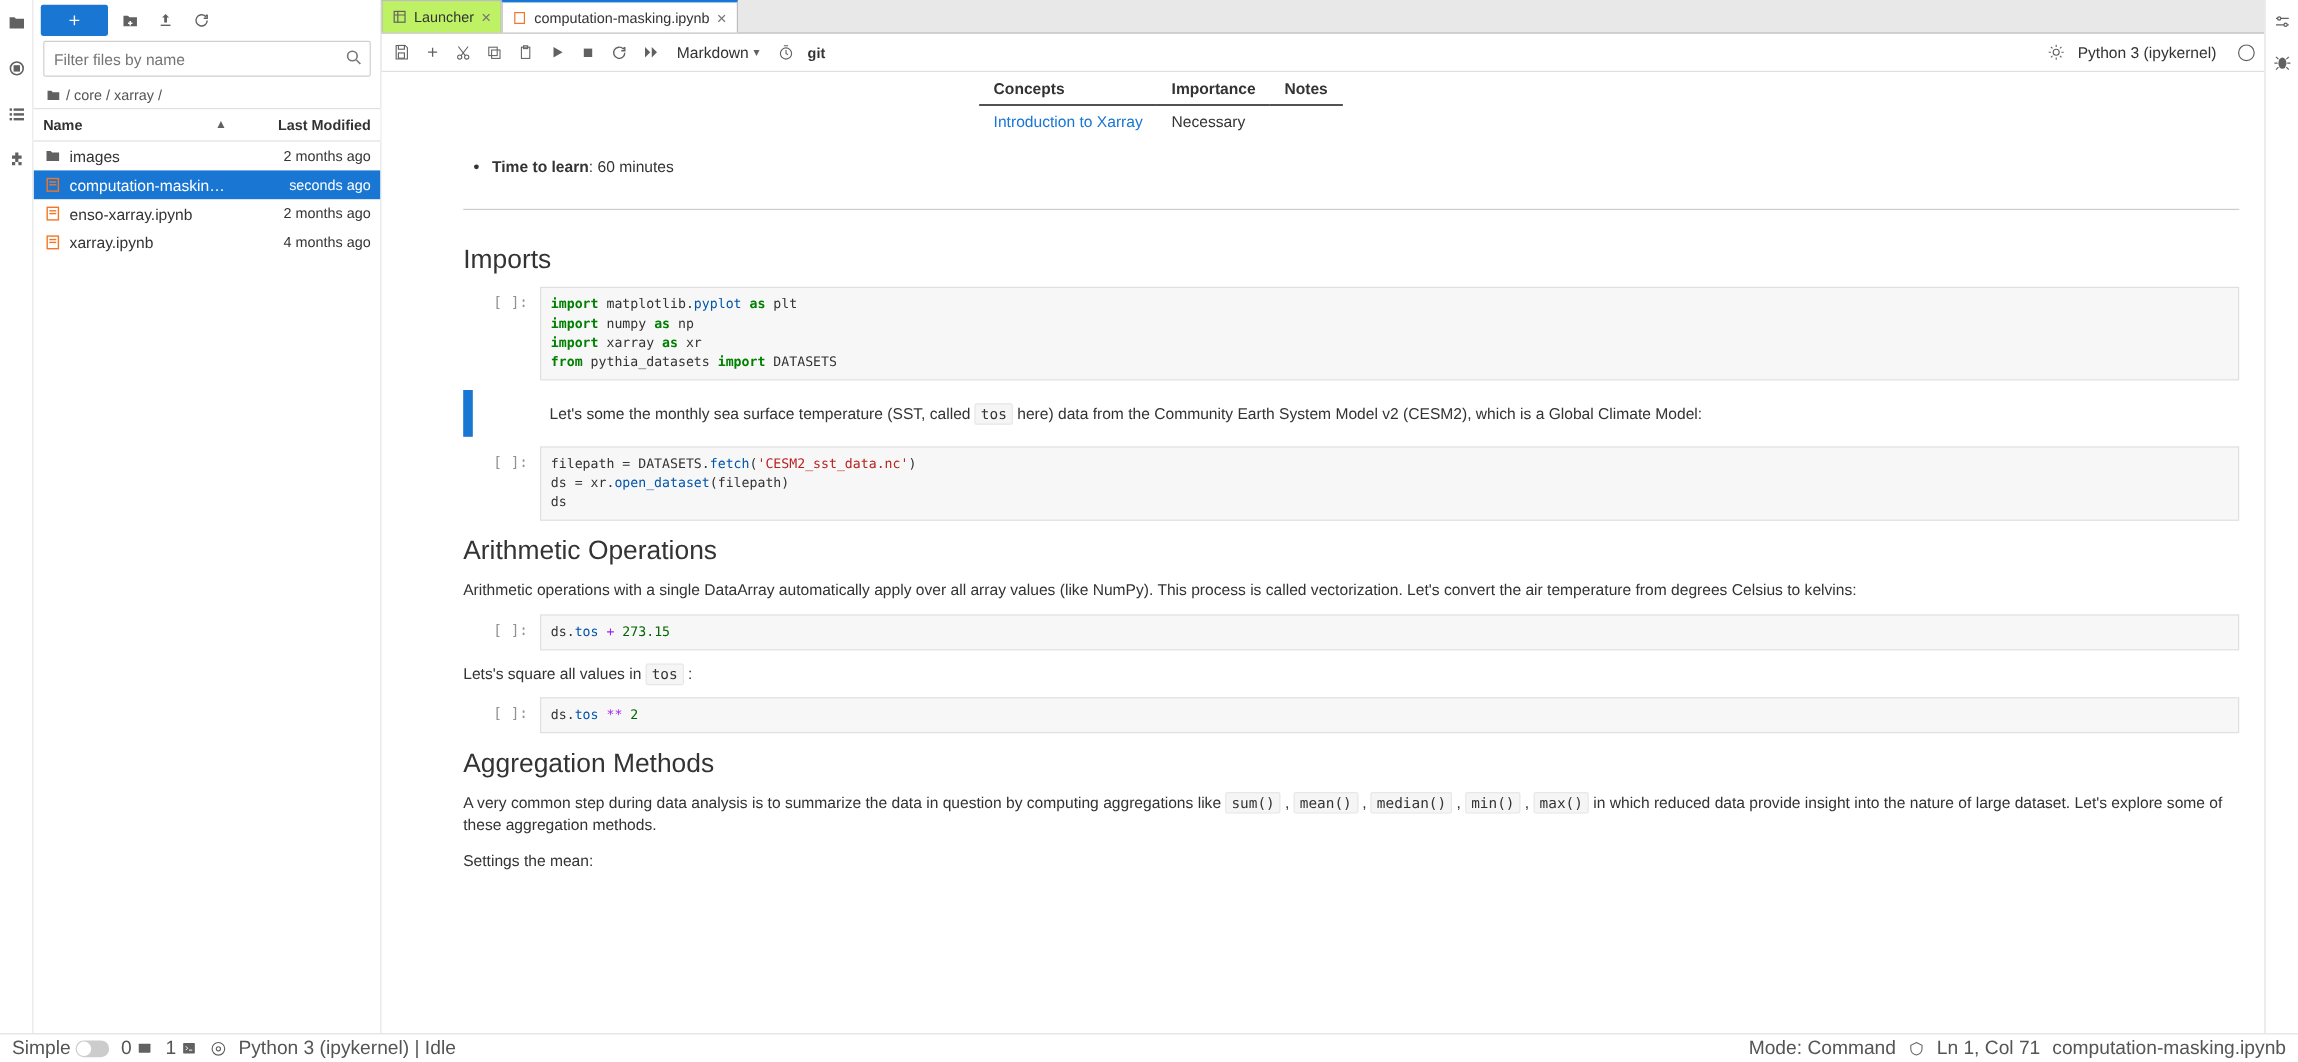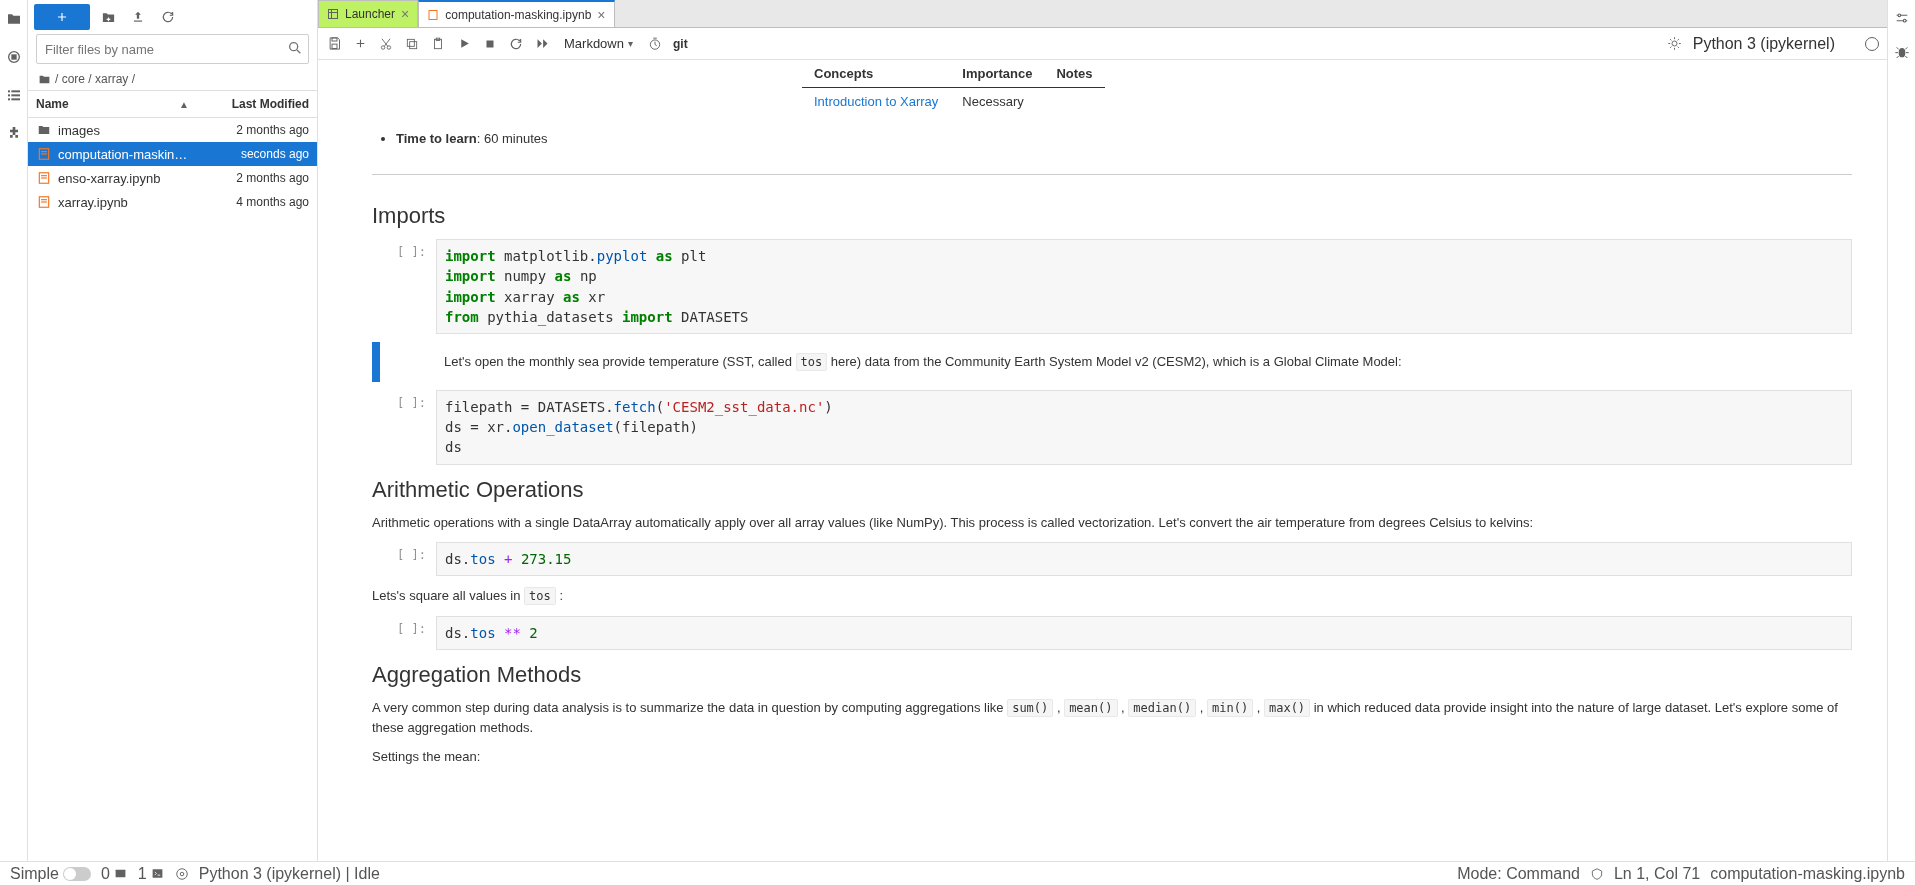--- a/index.html
+++ b/index.html
@@ -38,45 +38,45 @@
 .tab { height:27px; padding:0 8px; display:flex; align-items:center; gap:6px; border:1px solid #bdbdbd; border-bottom:none; background:#bef264; font-size:12px; cursor:pointer; position:relative; }
 .tab.active { background:#fff; border-top:2px solid #1976d2; }
 .tab .tclose { color:#757575; font-size:14px; line-height:1; }
 .nbicn { width:12px; height:12px; }
 
 .nb-toolbar { height:32px; display:flex; align-items:center; padding:0 8px; gap:10px; border-bottom:1px solid #e0e0e0; }
 .nb-toolbar .tbic { width:16px; height:16px; color:#616161; cursor:pointer; display:flex; align-items:center; justify-content:center; }
 .celltype { border:none; font-size:13px; padding:2px 4px; display:flex; align-items:center; gap:4px; cursor:pointer; color:#333; }
 .celltype .chev { font-size:10px; color:#616161; }
 .nb-toolbar .spacer { flex:1; }
-.kernel-label { font-size:16px; color:#333; margin-right:20px; }
+.kernel-label { font-size:13px; color:#333; margin-right:8px; }
 .kernel-dot { width:14px; height:14px; border:1.5px solid #616161; border-radius:50%; }
 .trusted-icon { color:#616161; }
 .git-label { font-size:12px; font-weight:bold; color:#333; }
 
 .right-iconbar { width:28px; background:#fff; border-left:1px solid #e0e0e0; display:flex; flex-direction:column; align-items:center; padding-top:10px; gap:18px; }
 
 .notebook { flex:1; overflow-y:auto; background:#fff; padding: 0 20px 20px 20px; }
-.nbinner { max-width: 1480px; margin-left: 34px; }
+.nbinner { max-width: 1480px; margin-left: 48px; }
 .prereq-table { border-collapse: collapse; font-size:13px; margin-left:430px; }
 .prereq-table th, .prereq-table td { padding:6px 12px; text-align:left; }
 .prereq-table th { font-weight:600; border-bottom:1px solid #333; }
 .prereq-table a { color:#1976d2; text-decoration:none; }
 .bullet { margin: 16px 0 0 24px; font-size:13px; }
 .bullet b { font-weight:600; }
 hr.hrline { border:none; border-top:1px solid #ccc; margin:28px 0; }
 h2.sec { font-size:22px; font-weight:400; margin:12px 0 10px 0; color:#333; }
 .md-p { font-size:13px; margin:10px 0; line-height:1.5; }
 .inline-code { background:#f5f5f5; border:1px solid #e8e8e8; border-radius:2px; padding:1px 4px; font-family: Menlo, Consolas, monospace; font-size:12px; }
 
 .cell { display:flex; margin:8px 0; }
 .gutter { width:8px; }
 .gutter.active { background:#1976d2; }
 .prompt { width:56px; text-align:right; padding:6px 10px 0 0; color:#919191; font-family: Menlo, Consolas, monospace; font-size:12px; }
-.codewrap { flex:1; background:#f7f7f7; border:1px solid #e0e0e0; padding:6px 8px; font-family: Menlo, Consolas, monospace; font-size:14px; line-height:1.45; white-space:pre; overflow-x:auto; }
+.codewrap { flex:1; background:#f7f7f7; border:1px solid #e0e0e0; padding:6px 8px; font-family: Menlo, Consolas, monospace; font-size:11px; line-height:1.45; white-space:pre; overflow-x:auto; }
 .mdwrap { flex:1; padding:0 8px; }
 
 .tok-kw { color:#008000; font-weight:bold; }
 .tok-mod { color:#0055aa; }
 .tok-fn { color:#0055aa; }
 .tok-str { color:#ba2121; }
 .tok-num { color:#006600; }
 .tok-op { color:#a020f0; }
 
 .statusbar { height:24px; border-top:1px solid #e0e0e0; display:flex; align-items:center; padding:0 10px; font-size:16px; color:#555; gap:10px; }
@@ -344,21 +344,21 @@
             <div class="codewrap" id="code1"><span class="tok-kw">import </span>matplotlib.<span class="tok-mod">pyplot</span> <span class="tok-kw">as </span>plt
 <span class="tok-kw">import </span>numpy <span class="tok-kw">as </span>np
 <span class="tok-kw">import </span>xarray <span class="tok-kw">as </span>xr
 <span class="tok-kw">from </span>pythia_datasets <span class="tok-kw">import </span>DATASETS</div>
           </div>
 
           <div class="cell">
             <div class="gutter active"></div>
             <div class="prompt"></div>
             <div class="mdwrap">
-                <p class="md-p"><span>Let's open the monthly sea provide temperature (SST, called </span><code class="inline-code">tos</code><span> here) data from the Community Earth System Model v2 (CESM2), which is a Global Climate Model:</span></p>
+                <p class="md-p"><span>Let's some the monthly sea surface temperature (SST, called </span><code class="inline-code">tos</code><span> here) data from the Community Earth System Model v2 (CESM2), which is a Global Climate Model:</span></p>
               </div>
           </div>
 
           <div class="cell">
             <div class="gutter"></div>
             <div class="prompt">[ ]:</div>
             <div class="codewrap" id="code2">filepath = DATASETS.<span class="tok-fn">fetch</span>(<span class="tok-str">'CESM2_sst_data.nc'</span>)
 ds = xr.<span class="tok-fn">open_dataset</span>(filepath)
 ds</div>
           </div>

